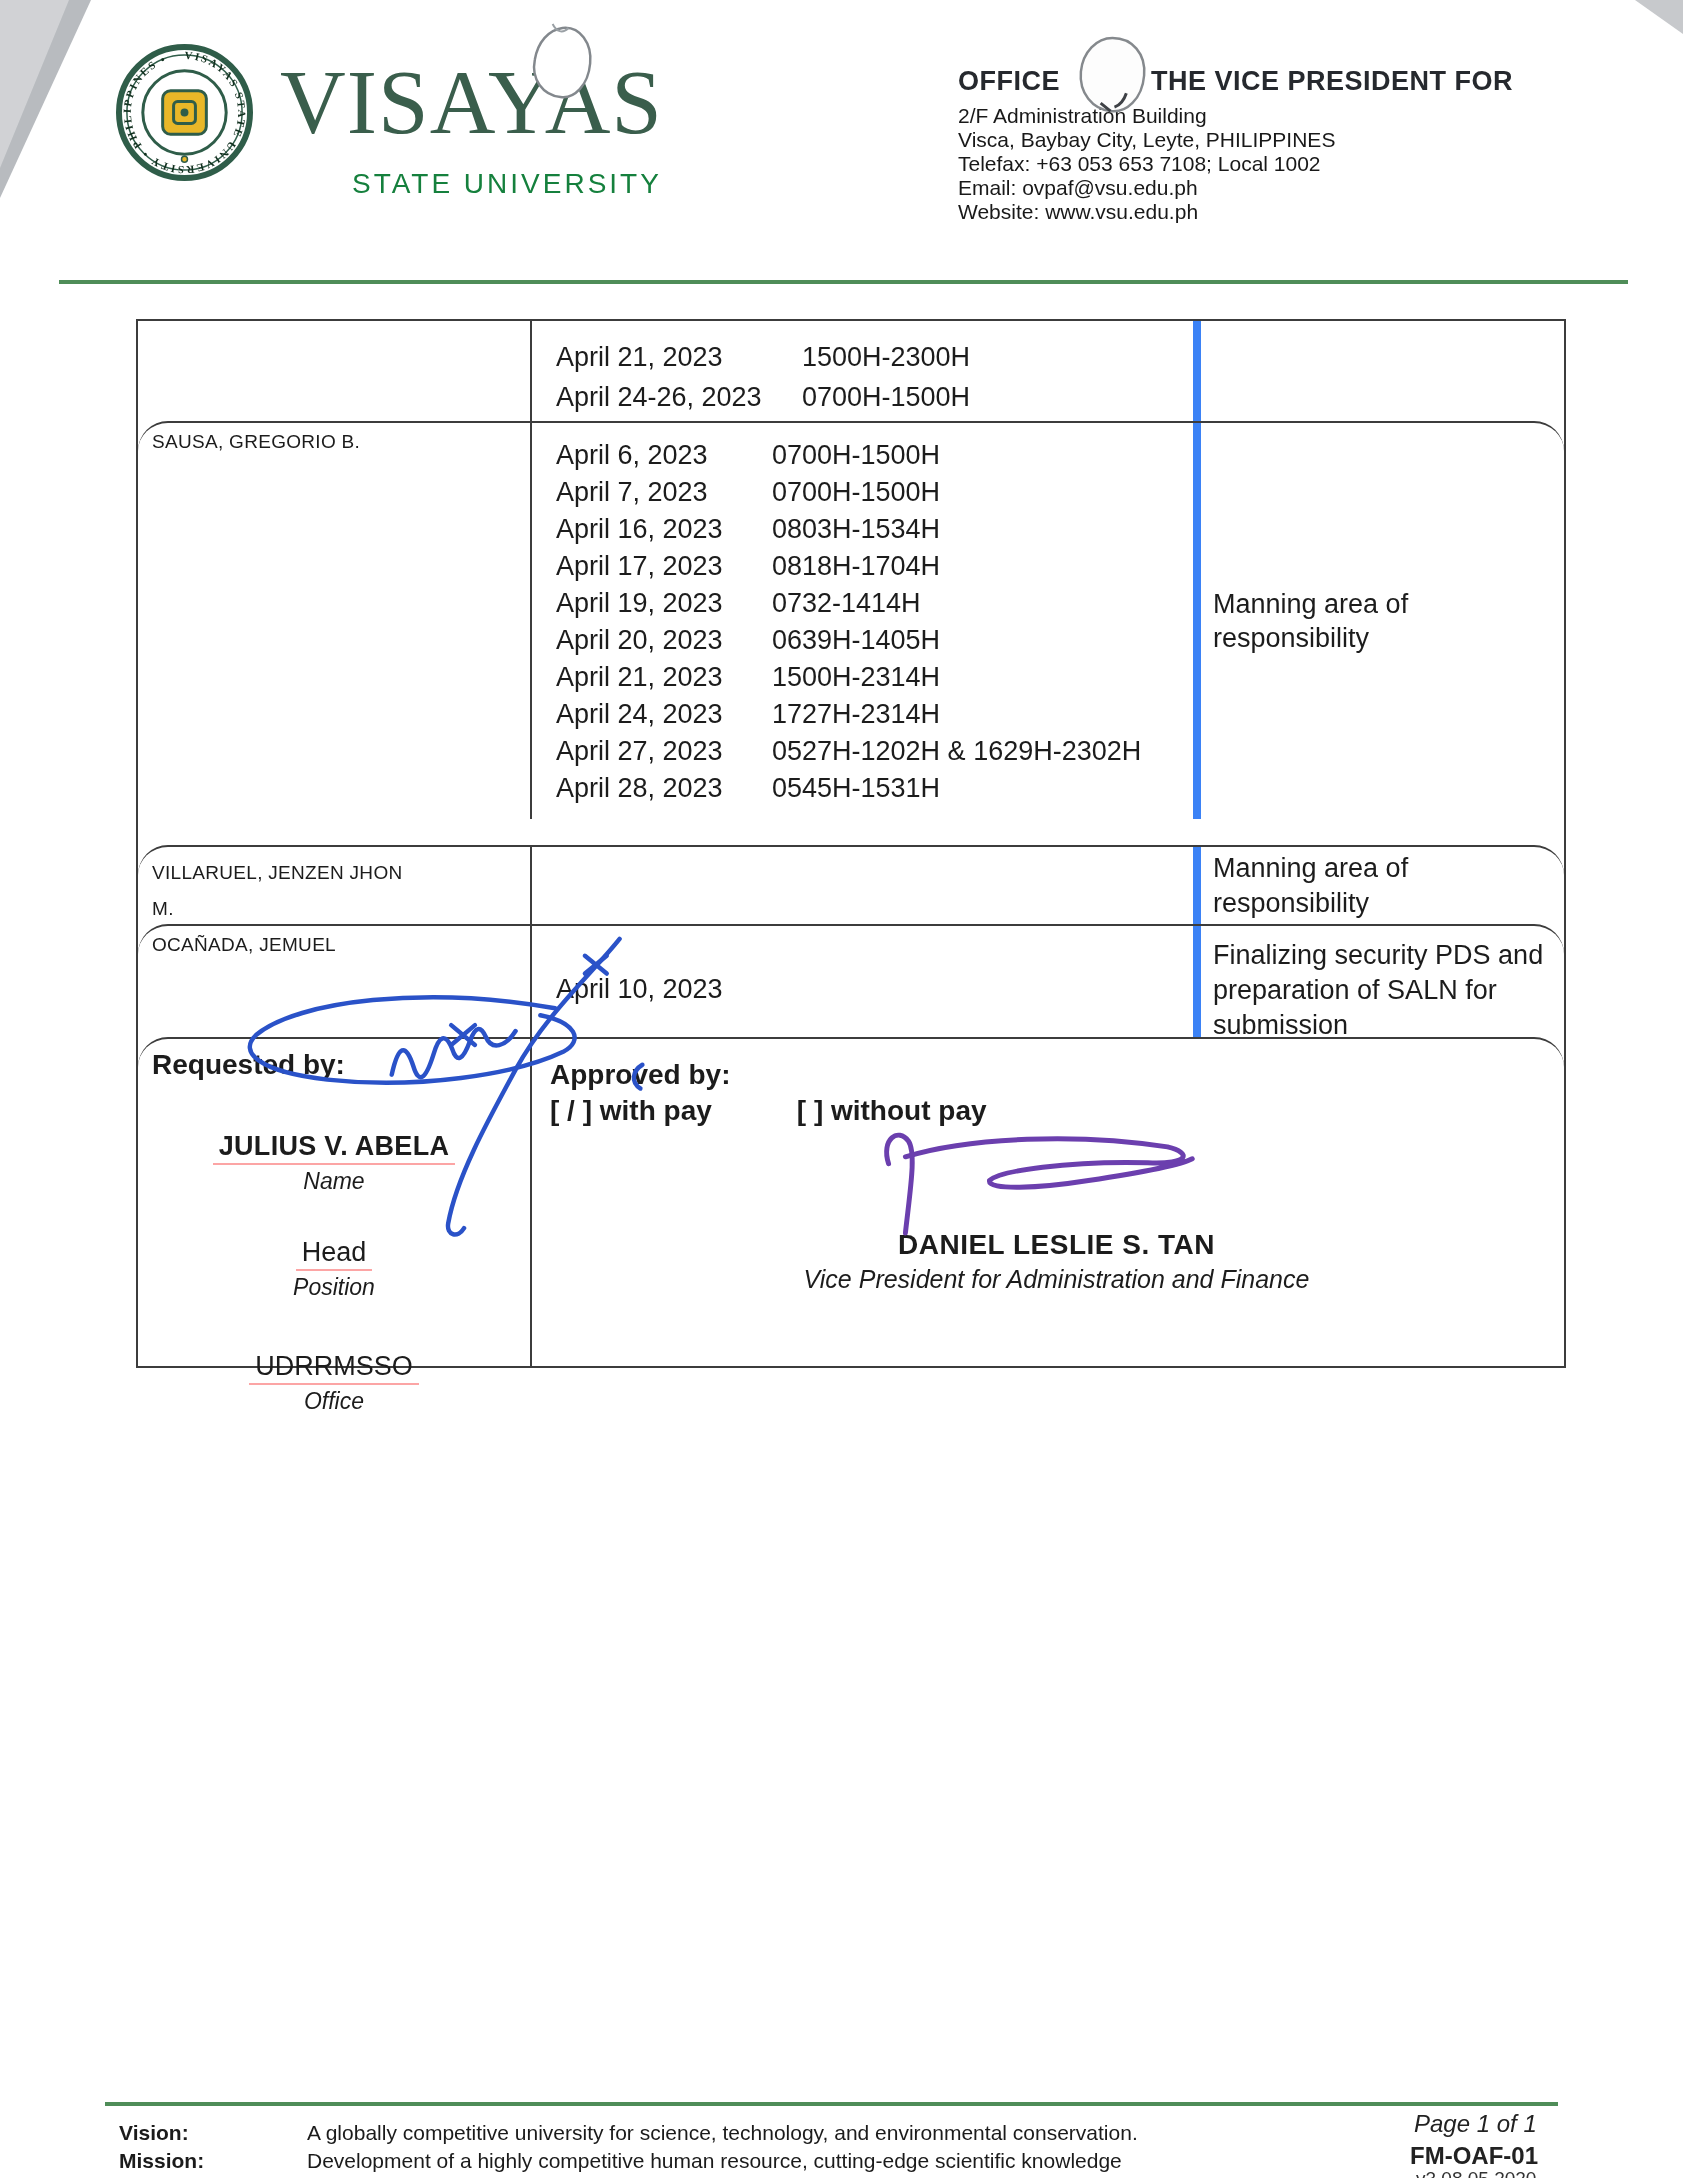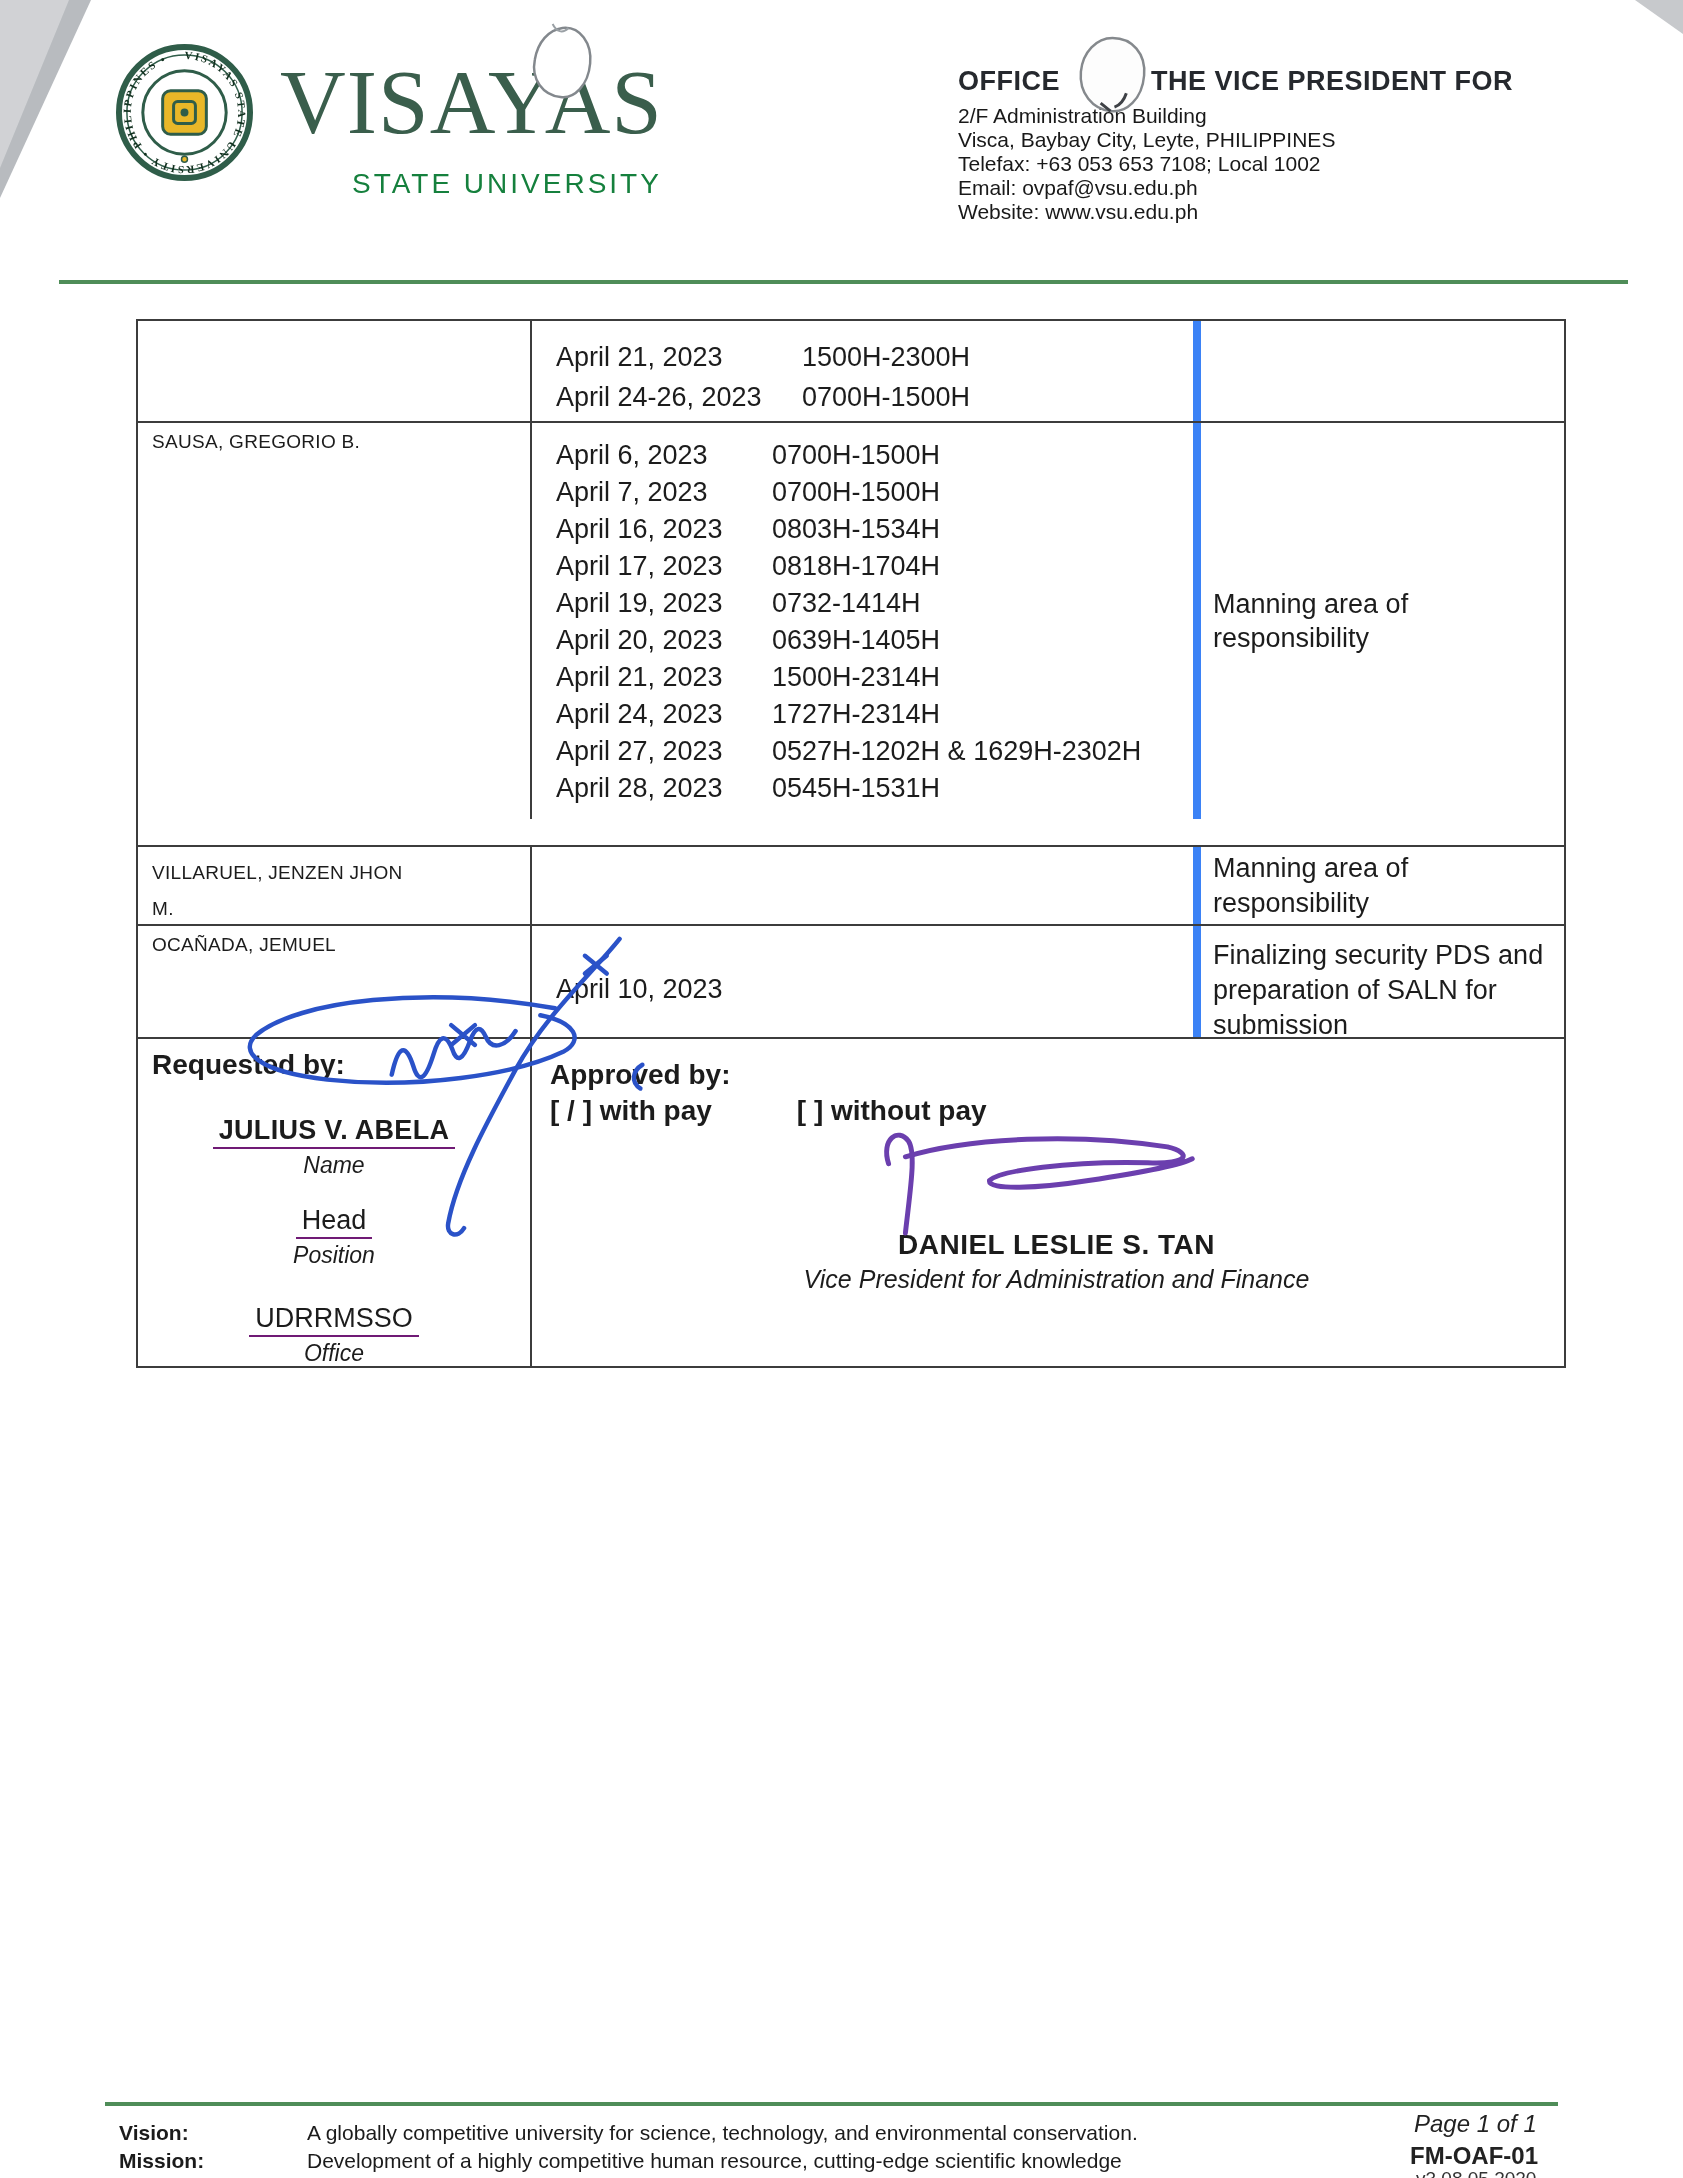--- a/index.html
+++ b/index.html
@@ -25,21 +25,21 @@
   .office-block{left:958px;top:65px;width:614px;}
   .office-l1{font-size:27px;font-weight:bold;color:#26292e;letter-spacing:0.5px;line-height:33px;white-space:nowrap;}
   .office-l1 .gap{display:inline-block;width:91px;}
   .office-l2{font-size:27px;font-weight:bold;color:#26292e;letter-spacing:0.5px;line-height:33px;}
   .office-small{font-size:21px;line-height:24px;color:#191919;margin-top:6px;}
 
   .rule-green{left:59px;top:280px;width:1569px;height:4px;background:#4f8d58;}
 
   
   .doc-table{left:136px;top:319px;width:1426px;border:2px solid #3c3c3c;background:transparent;}
-  .t-row{display:flex;border-top:2px solid #3c3c3c;}
+  .t-row{display:flex;border-top:2px solid #3c3c3c;border-radius:30px;}
   .t-row:first-child{border-top:none;}
   .c{box-sizing:border-box;}
   .c-name{width:392px;padding:8px 14px;font-size:19px;letter-spacing:0.3px;}
   .c-name .wrapbox{width:267px;line-height:36px;}
   .c-dates{width:663px;border-left:2px solid #3c3c3c;padding-left:24px;box-sizing:border-box;font-size:27px;}
   .c-remarks{width:368px;border-left:8px solid #3b82f6;padding:12px 12px;font-size:27px;line-height:35px;}
   .entry{display:flex;white-space:nowrap;}
   .e-date{width:216px;}
   .r1 .e-date{width:246px;}
   .r1{height:100px;}
@@ -54,21 +54,21 @@
   .r3 .remark-text{width:228px;line-height:34px;}
   .r3 .c-remarks{padding-top:4px;}
   .r4{height:111px;}
   .r4 .c-dates{padding-top:48px;}
   .r4 .remark-text{width:348px;line-height:35px;}
   .r5{height:327px;}
   .sig-left{width:392px;padding:10px 14px;box-sizing:border-box;text-align:center;}
   .sig-label{text-align:left;font-weight:bold;font-size:28px;}
   .sig-right{width:1032px;border-left:2px solid #3c3c3c;padding:20px 18px;box-sizing:border-box;position:relative;}
   .pay-line{display:flex;gap:85px;font-weight:bold;font-size:28px;margin-top:4px;}
-  .u-line{display:inline-block;border-bottom:2px solid #701a75;padding:0 6px 1px 6px;}
+  .u-line{display:inline-block;border-bottom:2px solid #fca5a5;padding:0 6px 1px 6px;margin-top:16px;}
   .sig-name{font-weight:bold;font-size:27px;letter-spacing:0.3px;margin-top:34px;}
   .sig-cap{font-style:italic;font-size:23px;margin-top:3px;}
   .sig-pos{font-size:27px;margin-top:26px;}
   .sig-off{font-size:27px;margin-top:34px;}
   .approved-block{position:absolute;left:198px;top:190px;width:653px;text-align:center;}
   .approved-name{font-weight:bold;font-size:28px;letter-spacing:0.5px;}
   .approved-cap{font-style:italic;font-size:25px;margin-top:4px;}
 
   
   .rule-footer{left:105px;top:2102px;width:1453px;height:4px;background:#4f8d58;}

